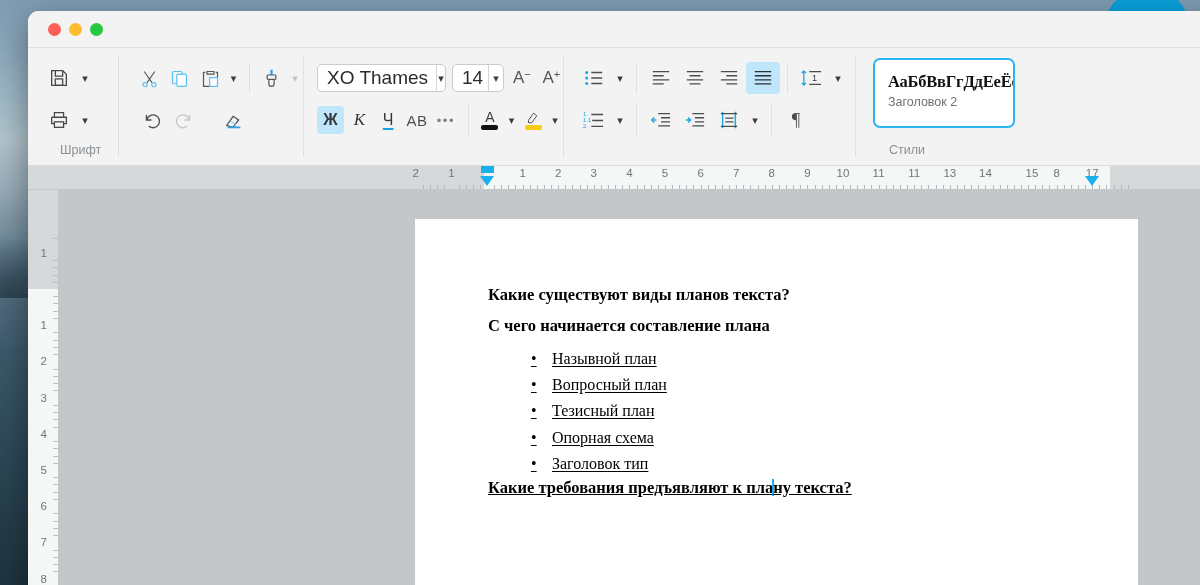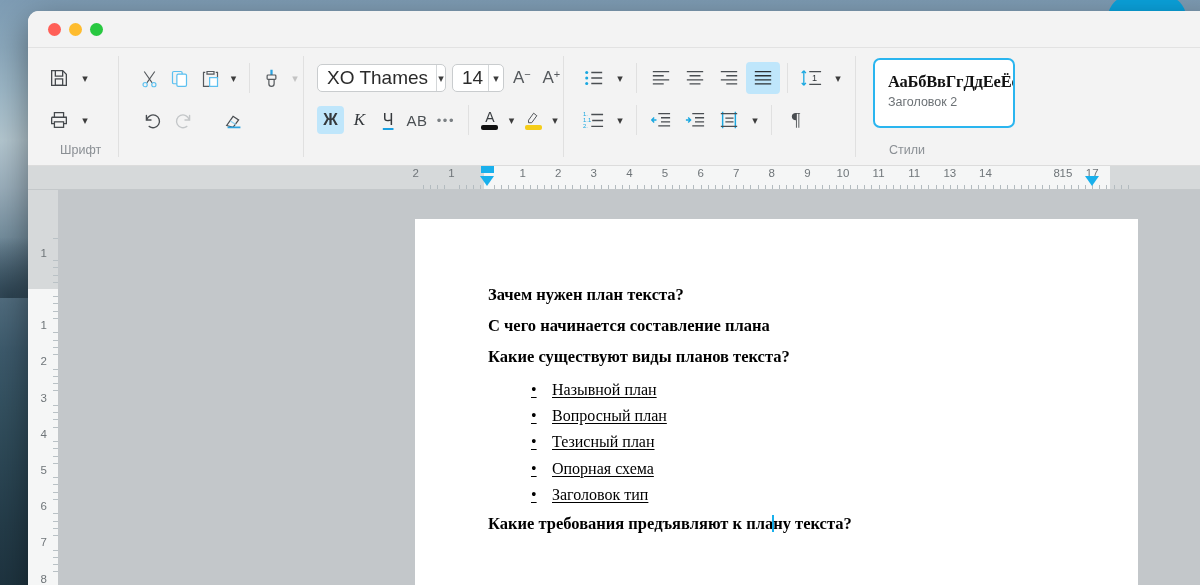--- a/index.html
+++ b/index.html
@@ -205,21 +205,21 @@
   ul.plan li {
     font-family: "Liberation Serif", serif; font-size: 16px; color: #000;
     position: relative; padding-left: 24px; margin-bottom: 2.5px;
     line-height: 1.48;
   }
   ul.plan li .bl {
     position: absolute; left: 3px; top: 0;
     text-decoration: underline; text-underline-offset: 2px;
   }
   ul.plan li .tx { text-decoration: underline; text-underline-offset: 2px; }
-  .lastline { margin-top: 8px; position: relative; }
+  .lastline { margin-top: 2px; position: relative; text-decoration: underline; }
   .caret-text {
     display: inline-block; width: 2px; height: 17px; background: #19b0ec;
     vertical-align: -3px; margin: 0 -1px;
   }
 </style>
 </head>
 <body>
 
 <div class="wp-land"></div>
 <div class="wp-blob"></div>
@@ -549,21 +549,21 @@
         <div class="rtick min" style="left: 900.44px;"></div>
         <div class="rtick min" style="left: 907.56px;"></div>
         <div class="rtick min" style="left: 914.68px;"></div>
         <div class="rtick min" style="left: 921.8px;"></div>
         <div class="rnum" style="left: 957.4px;">14</div>
         <div class="rtick min" style="left: 928.92px;"></div>
         <div class="rtick min" style="left: 936.04px;"></div>
         <div class="rtick min" style="left: 943.16px;"></div>
         <div class="rtick min" style="left: 950.28px;"></div>
         <div class="rtick min" style="left: 957.4px;"></div>
-        <div class="rnum" style="left: 1038px;">15</div>
+        <div class="rnum" style="left: 1004px;">15</div>
         <div class="rtick min" style="left: 964.52px;"></div>
         <div class="rtick min" style="left: 971.64px;"></div>
         <div class="rtick min" style="left: 978.76px;"></div>
         <div class="rtick min" style="left: 985.88px;"></div>
         <div class="rtick min" style="left: 993px;"></div>
         <div class="rnum" style="left: 1028.6px;">8</div>
         <div class="rtick min" style="left: 1000.12px;"></div>
         <div class="rtick min" style="left: 1007.24px;"></div>
         <div class="rtick min" style="left: 1014.36px;"></div>
         <div class="rtick min" style="left: 1021.48px;"></div>
@@ -633,23 +633,22 @@
           <div class="vnum" style="top: 388.6px;">8</div>
           <div class="vtick min" style="top: 359.64px;"></div>
           <div class="vtick min" style="top: 366.88px;"></div>
           <div class="vtick min" style="top: 374.12px;"></div>
           <div class="vtick min" style="top: 381.36px;"></div>
         </div>
     </div>
 
     <div class="page">
       <div class="content">
-        <div class="h2">Зачем нужен план текста?</div>
+        <div class="h2">Какие существуют виды планов текста?</div>
         <div class="h2">С чего начинается составление плана</div>
-        <div class="h2">Какие существуют виды планов текста?</div>
 
         <ul class="plan">
           <li>
             <span class="bl">•</span>
             <span class="tx">Назывной план</span>
           </li>
           <li>
             <span class="bl">•</span>
             <span class="tx">Вопросный план</span>
           </li>

